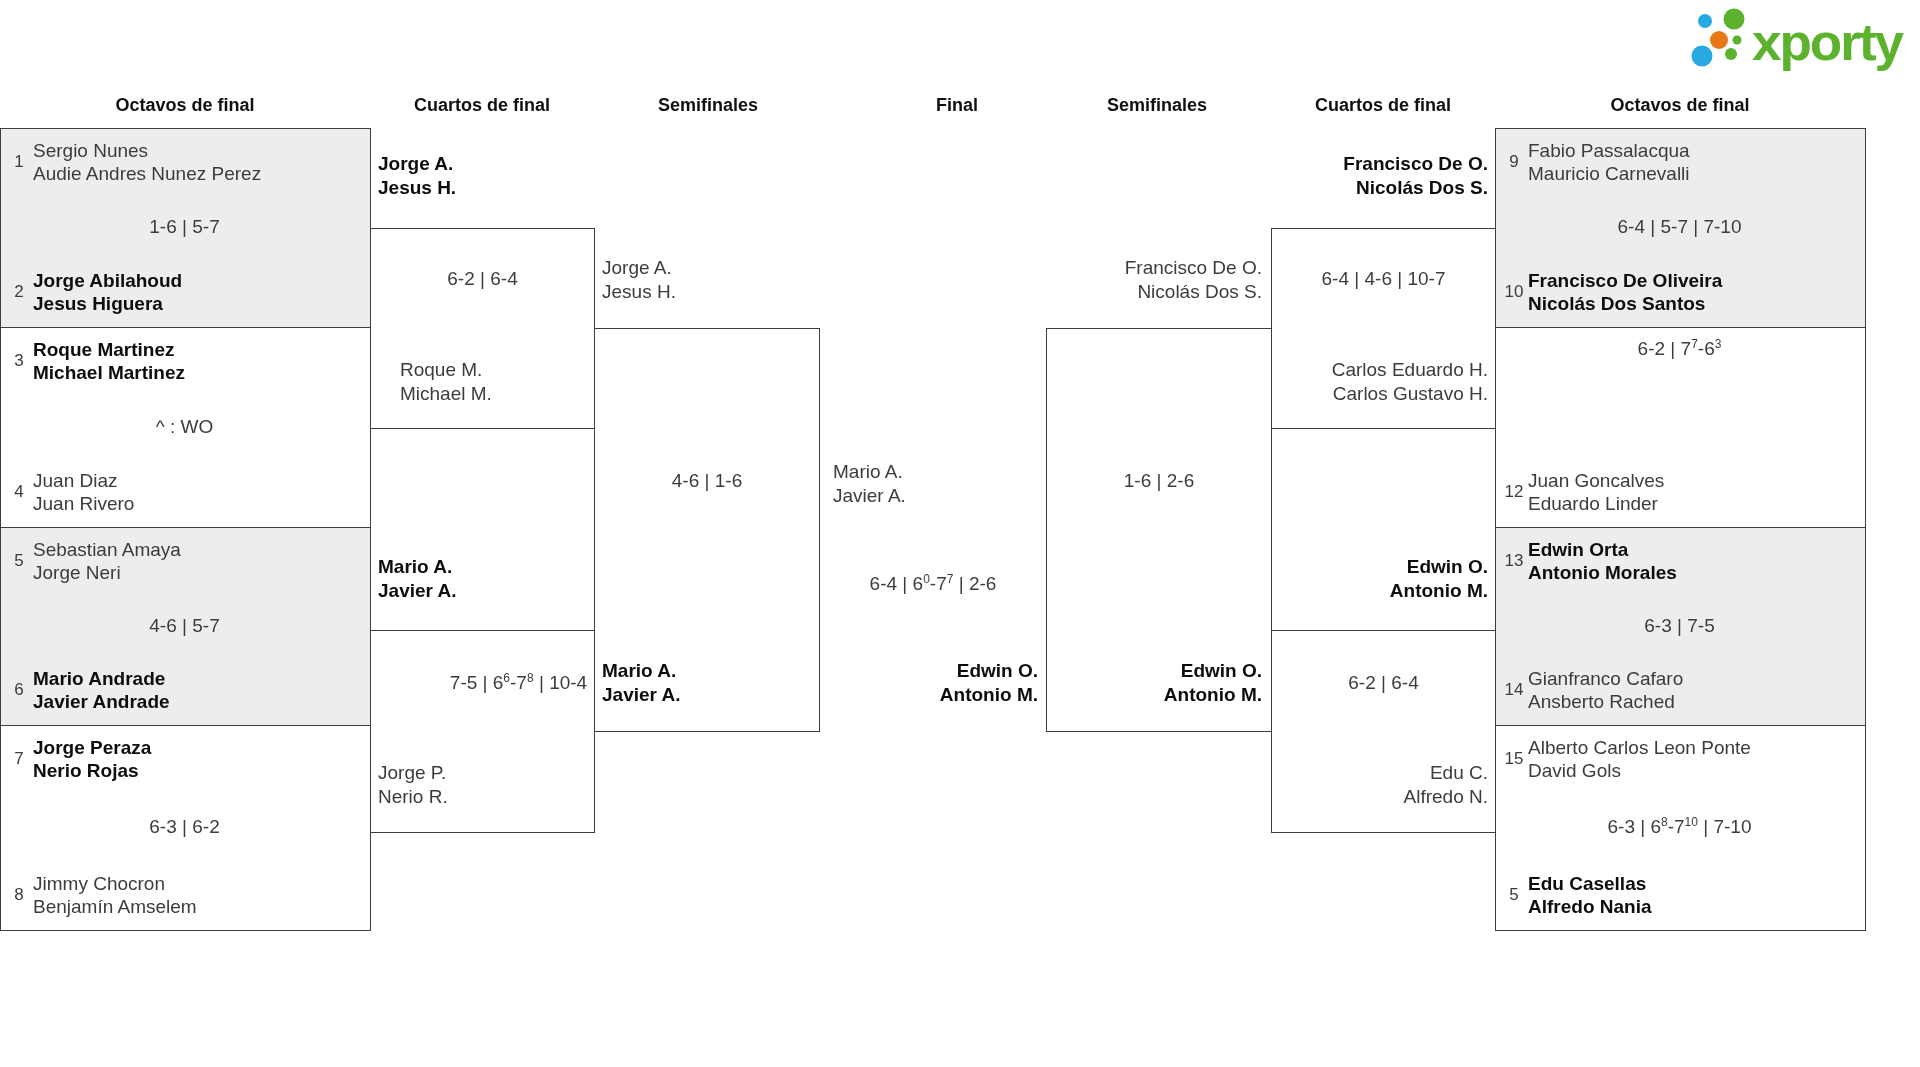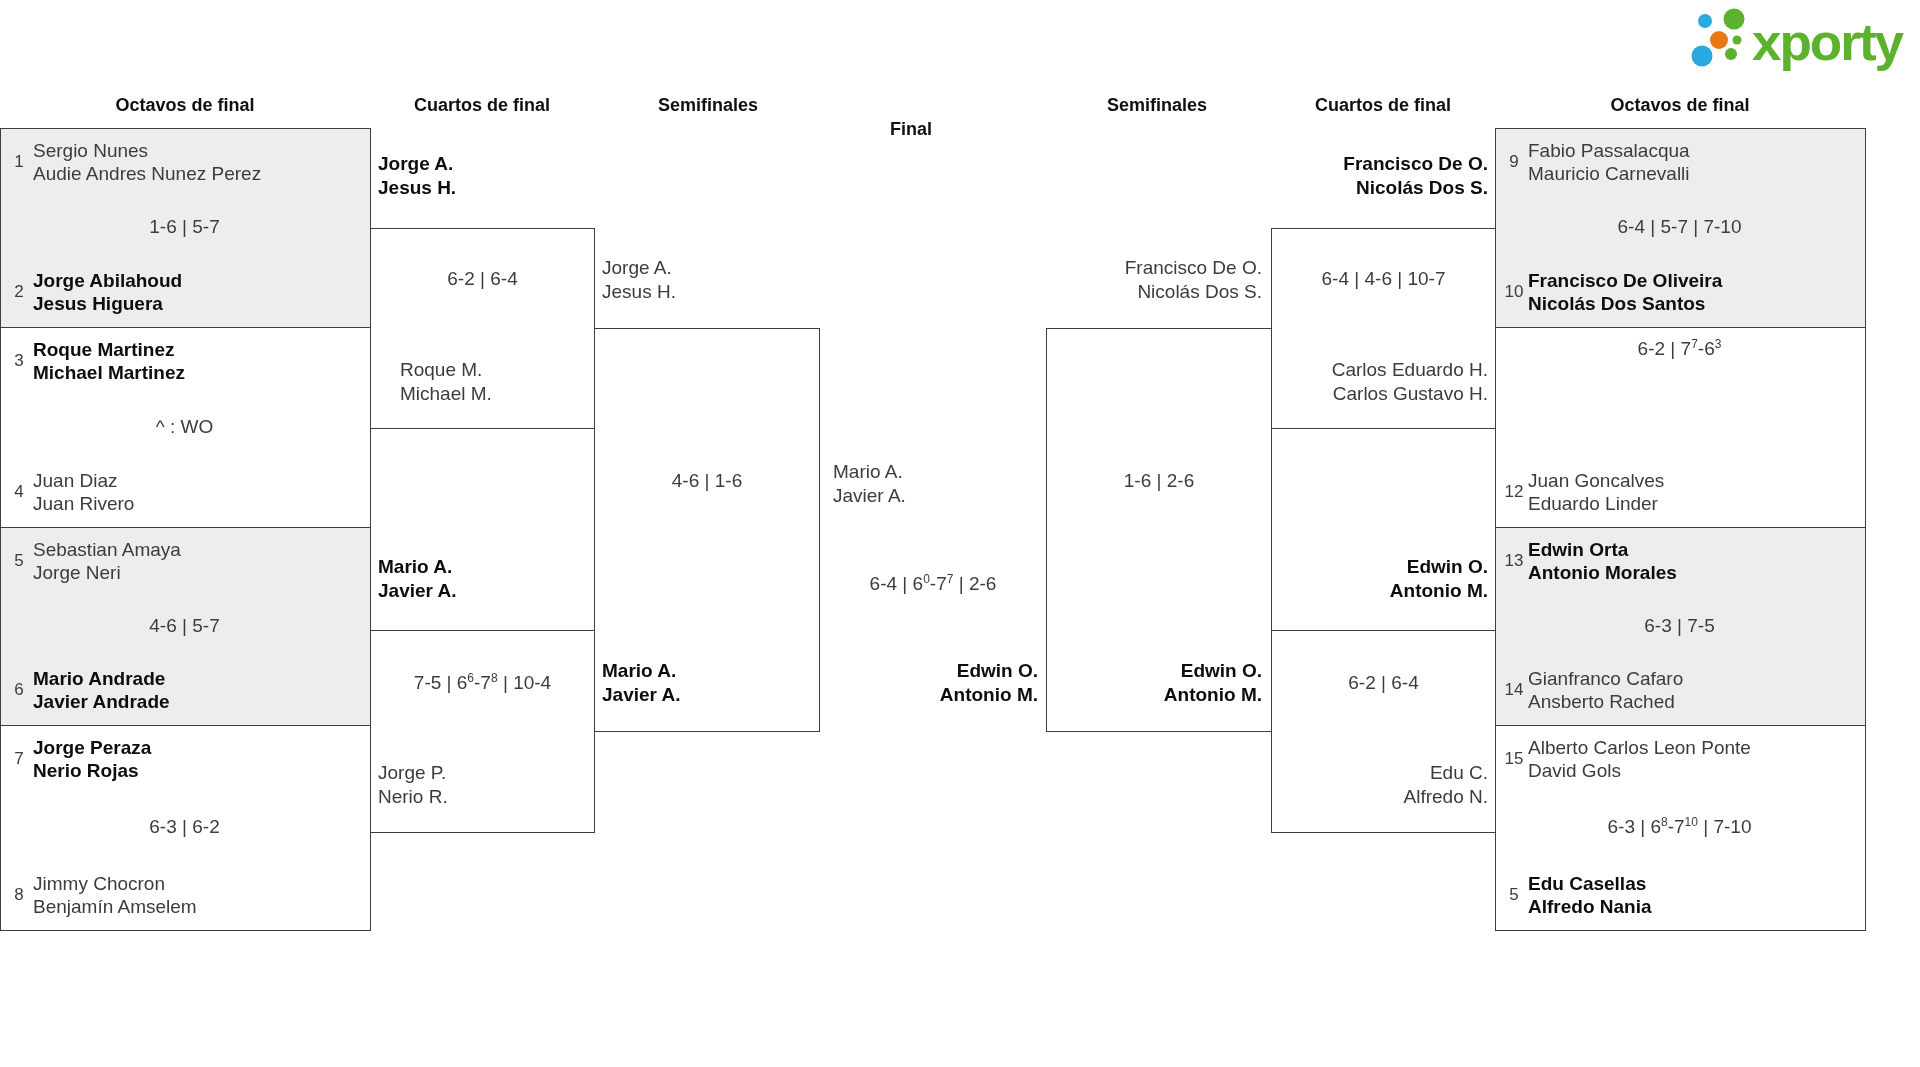--- a/index.html
+++ b/index.html
@@ -39,21 +39,21 @@
       <circle cx="14" cy="54" r="10.5" fill="#29a9e1"></circle>
       <circle cx="43" cy="52" r="6" fill="#5cb22d"></circle>
     </g>
     <text id="logo-text" x="64" y="58" font-family="Liberation Sans, sans-serif" font-weight="bold" font-size="52" letter-spacing="-2" textLength="150" lengthAdjust="spacingAndGlyphs" fill="#5cb22d">xporty</text>
   </svg>
 
   <div id="bracket">
       <div class="hdr" style="left: 185px;">Octavos de final</div>
       <div class="hdr" style="left: 482px;">Cuartos de final</div>
       <div class="hdr" style="left: 708px;">Semifinales</div>
-      <div class="hdr" style="left: 911px; margin-top: 24px;">Final</div>
+      <div class="hdr" style="left: 957px;">Final</div>
       <div class="hdr" style="left: 1157px;">Semifinales</div>
       <div class="hdr" style="left: 1383px;">Cuartos de final</div>
       <div class="hdr" style="left: 1680px;">Octavos de final</div>
       <div class="box shaded" style="left: 0px; top: 128px; width: 371px; height: 200px;">
         <div class="team">
           <div class="seed">1</div>
           <div class="names">
             <div>Sergio Nunes</div>
             <div>Audie Andres Nunez Perez</div>
           </div>
@@ -187,21 +187,21 @@
       <div class="fscore" style="left: 370px; width: 225px; top: 268px;">6-2 | 6-4</div>
       <div class="label" style="top: 358px; left: 400px;">
         <div>Roque M.</div>
         <div>Michael M.</div>
       </div>
       <div class="conn" style="left: 370px; top: 630px; width: 225px; height: 203px;"></div>
       <div class="label win" style="top: 555px; left: 378px;">
         <div>Mario A.</div>
         <div>Javier A.</div>
       </div>
-      <div class="fscore" style="left: 370px; width: 225px; top: 672px;">7-5 | 6<sup>6</sup>-7<sup>8</sup> | 10-4</div>
+      <div class="fscore" style="left: 370px; width: 225px; top: 672px; padding-left: 36px;">7-5 | 6<sup>6</sup>-7<sup>8</sup> | 10-4</div>
       <div class="label" style="top: 761px; left: 378px;">
         <div>Jorge P.</div>
         <div>Nerio R.</div>
       </div>
       <div class="conn" style="left: 1271px; top: 228px; width: 225px; height: 201px;"></div>
       <div class="label win right" style="top: 152px; right: 432px;">
         <div>Francisco De O.</div>
         <div>Nicolás Dos S.</div>
       </div>
       <div class="fscore" style="left: 1271px; width: 225px; top: 268px;">6-4 | 4-6 | 10-7</div>

